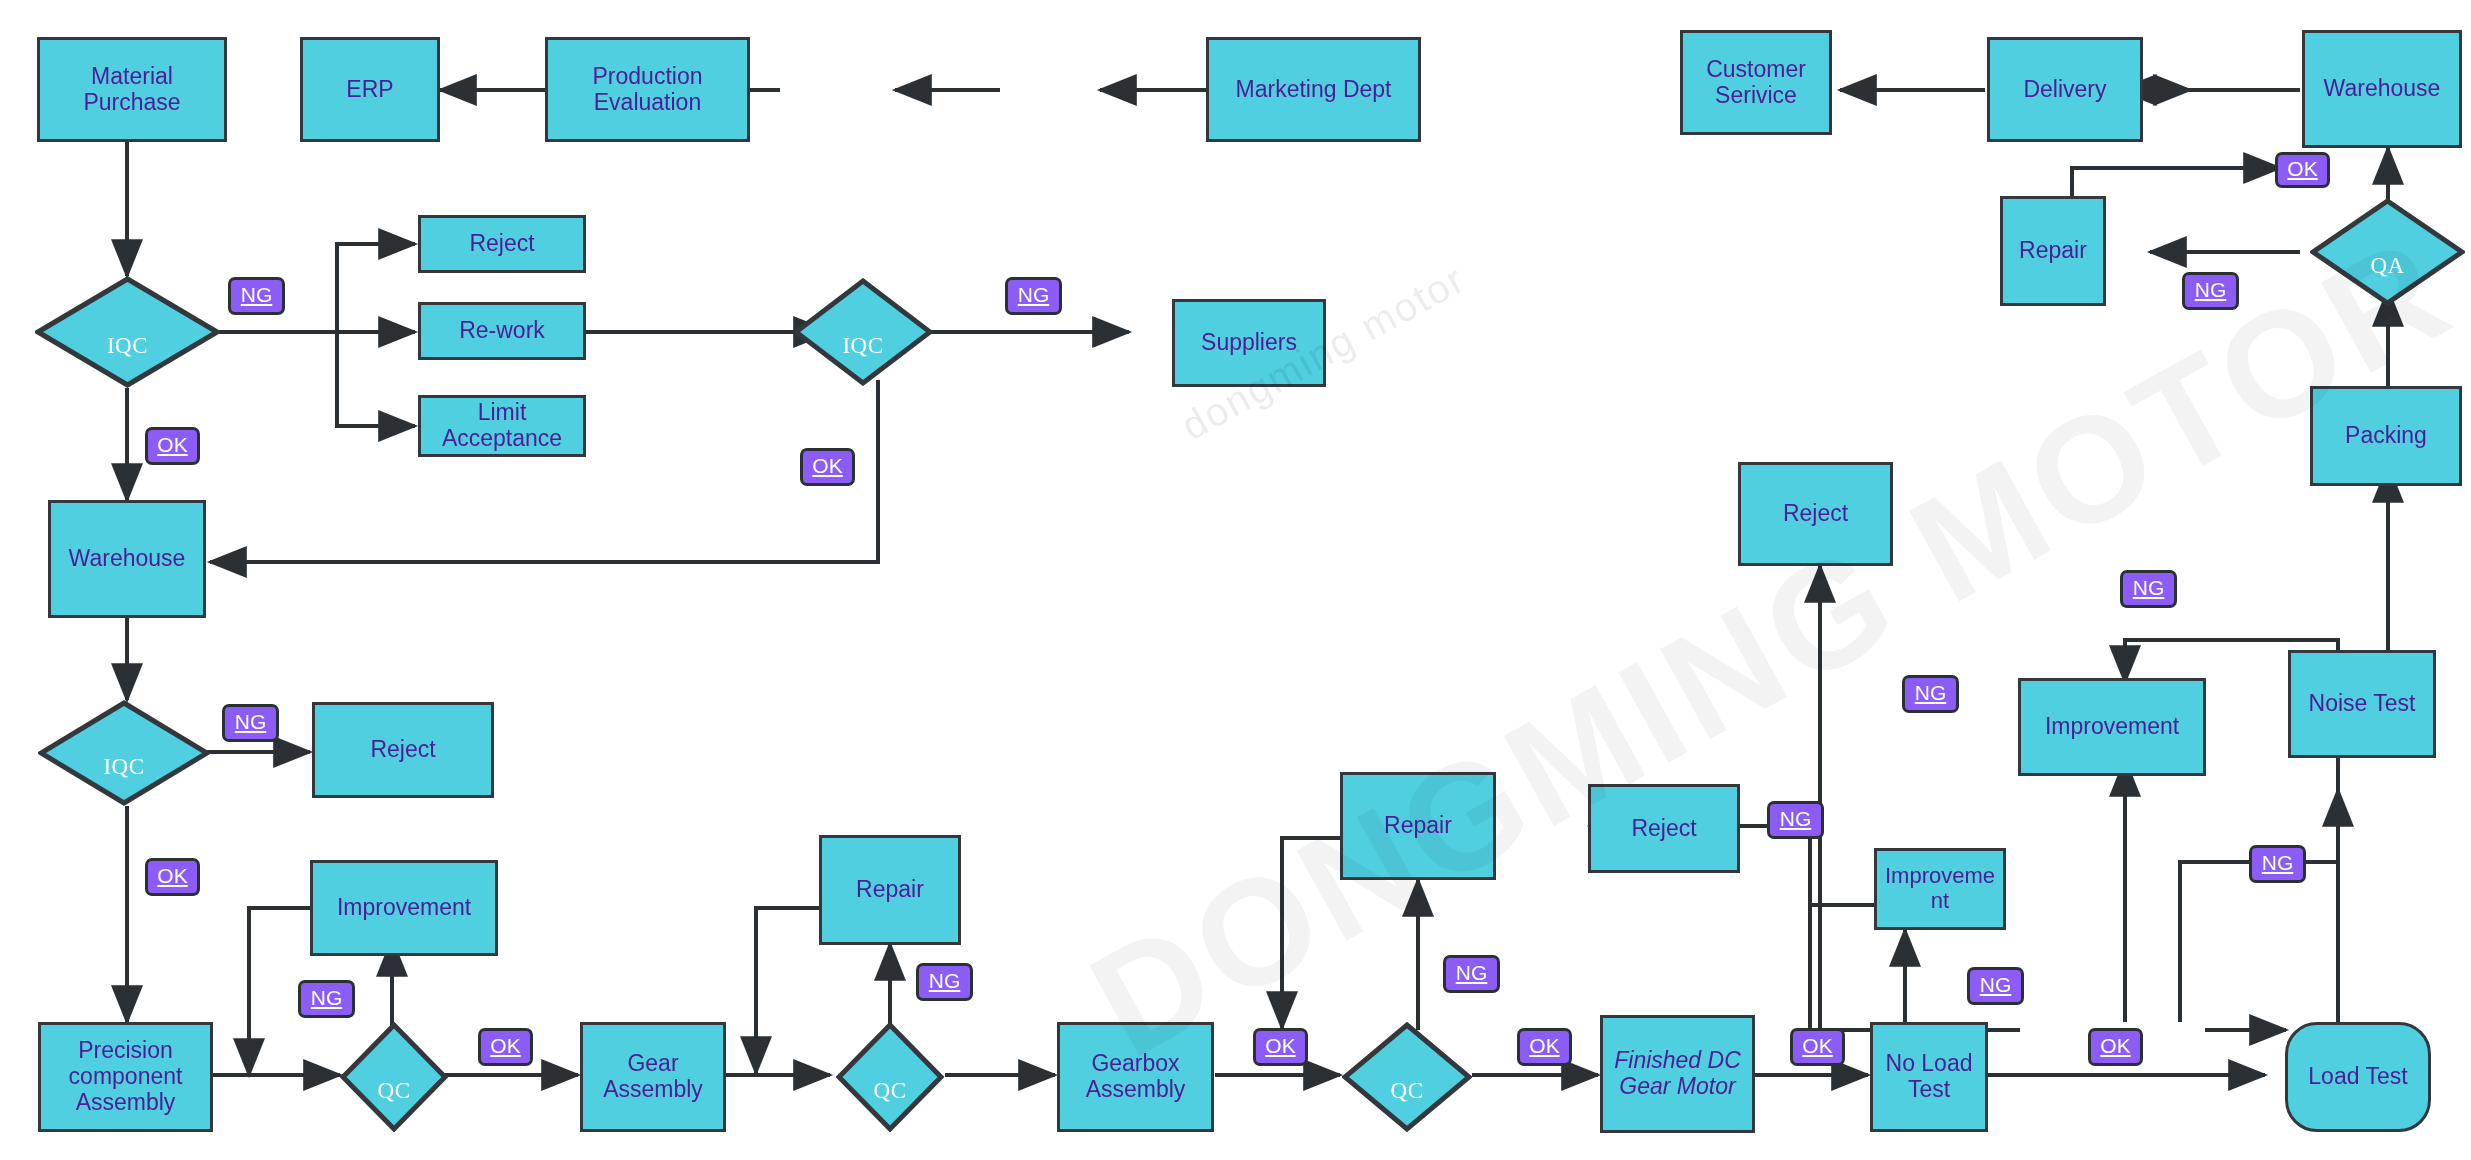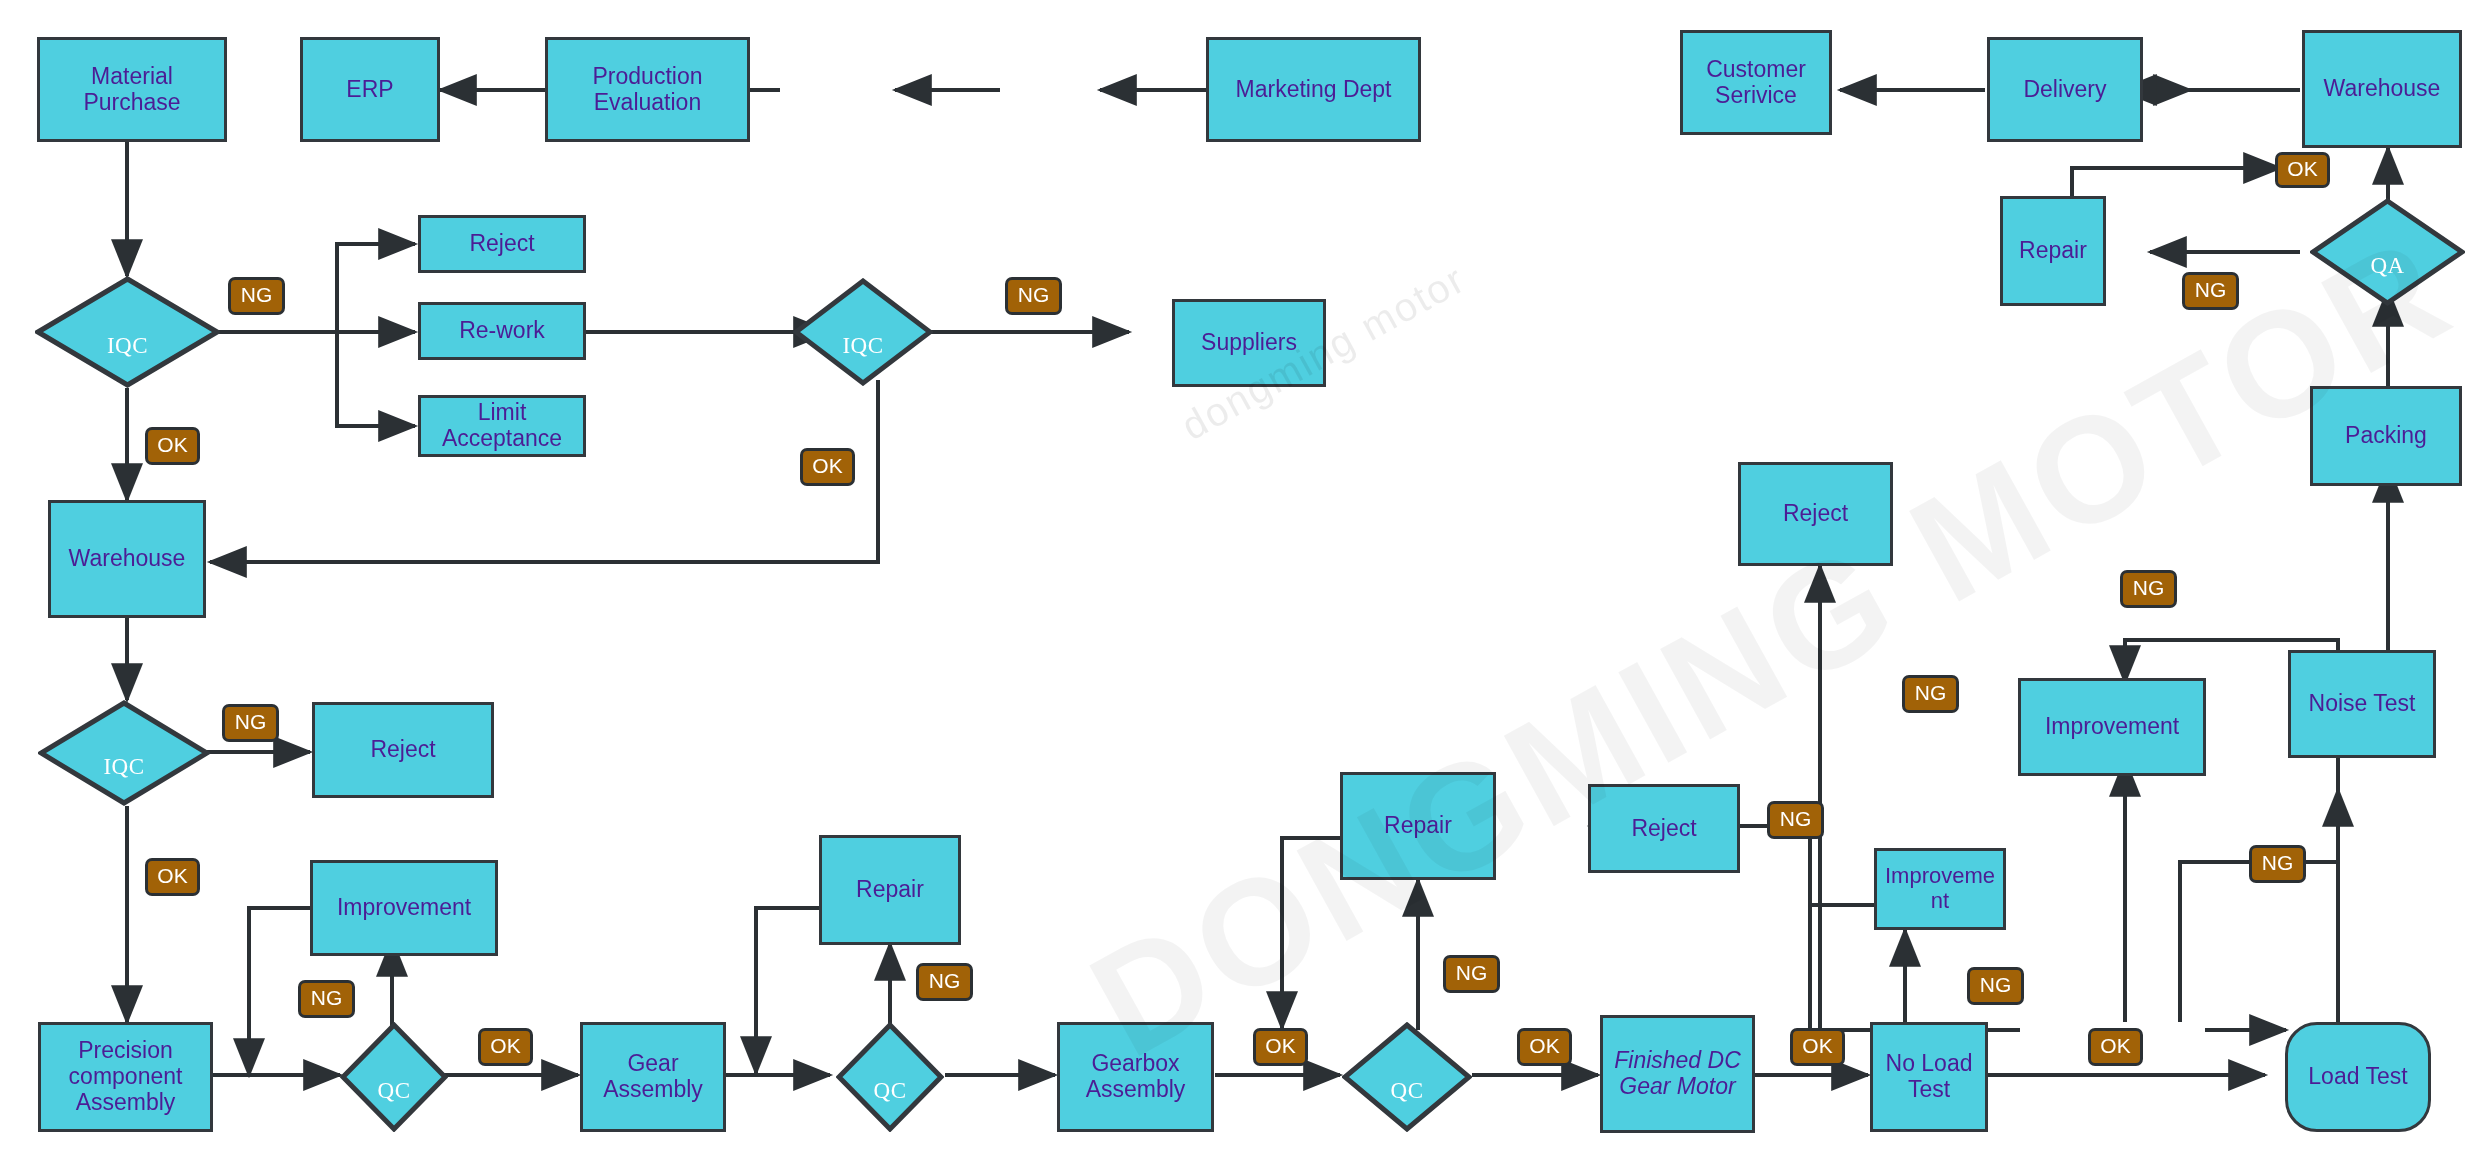--- a/index.html
+++ b/index.html
@@ -11,23 +11,23 @@
         justify-content:center;text-align:center;color:#4c1d95;line-height:1.12;
         background:#4FCFE0;border:3px solid #33383d;font-size:23px;padding:8px 4px;
         word-break:break-word;}
   .node.small{font-size:22px;}
 
   .diamond{position:absolute;display:flex;align-items:center;justify-content:center;}
   .diamond .dshape{position:absolute;left:0;top:0;width:100%;height:100%;}
   .diamond .dlabel{position:relative;color:#ffffff;font-size:23px;z-index:2;
         font-family:"Liberation Serif", serif;letter-spacing:0.5px;margin-top:28px;}
 
-  .badge{position:absolute;box-sizing:border-box;background:#a16207;border:3px solid #2b3034;
+  .badge{position:absolute;box-sizing:border-box;background:#8b5cf6;border:3px solid #2b3034;
         border-radius:7px;color:#ffffff;font-size:21px;display:flex;align-items:center;
-        justify-content:center;padding:1px 8px 3px 8px;z-index:5;}
+        justify-content:center;padding:1px 8px 3px 8px;z-index:5;text-decoration:underline;}
 
   .wm{position:absolute;color:#000;opacity:0.045;pointer-events:none;user-select:none;
       white-space:nowrap;font-family:"Liberation Sans", sans-serif;font-weight:700;z-index:1;}
   .wm-big{font-size:150px;letter-spacing:6px;transform:rotate(-29deg);}
   .wm-small{font-size:40px;letter-spacing:2px;transform:rotate(-29deg);opacity:0.07;font-weight:400;}
 </style>
 </head>
 <body>
 
 <div id="stage">

